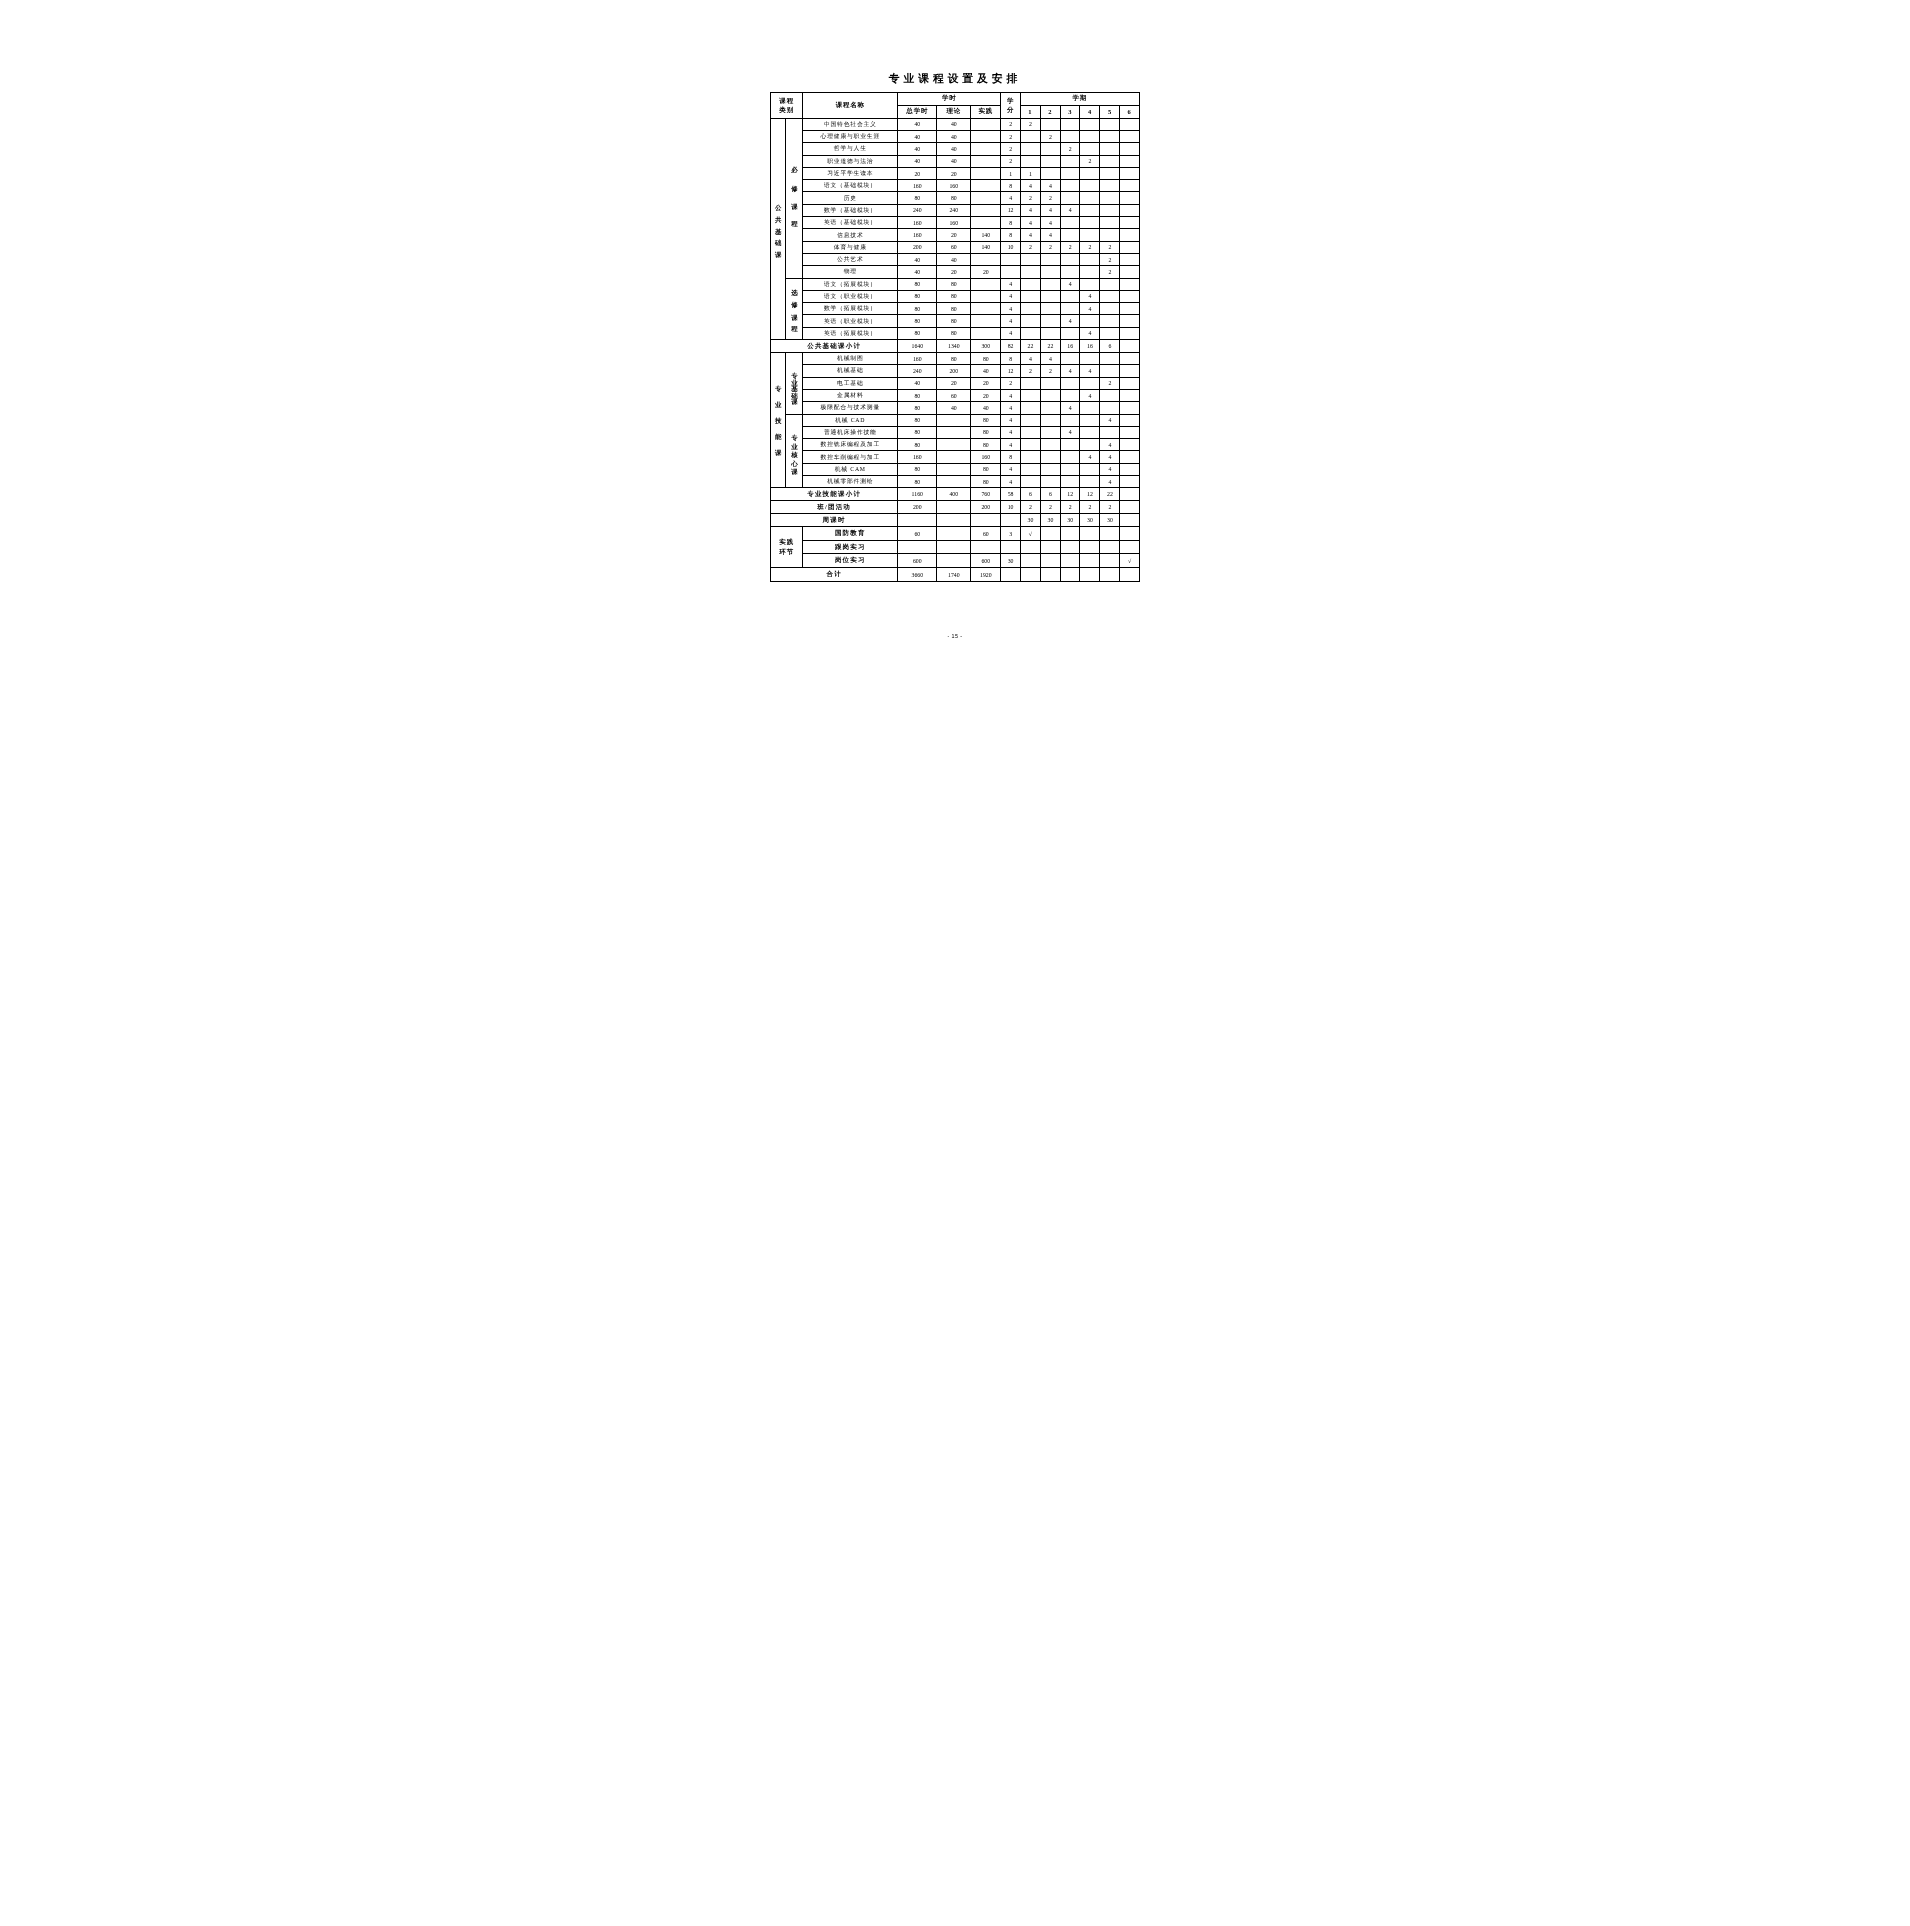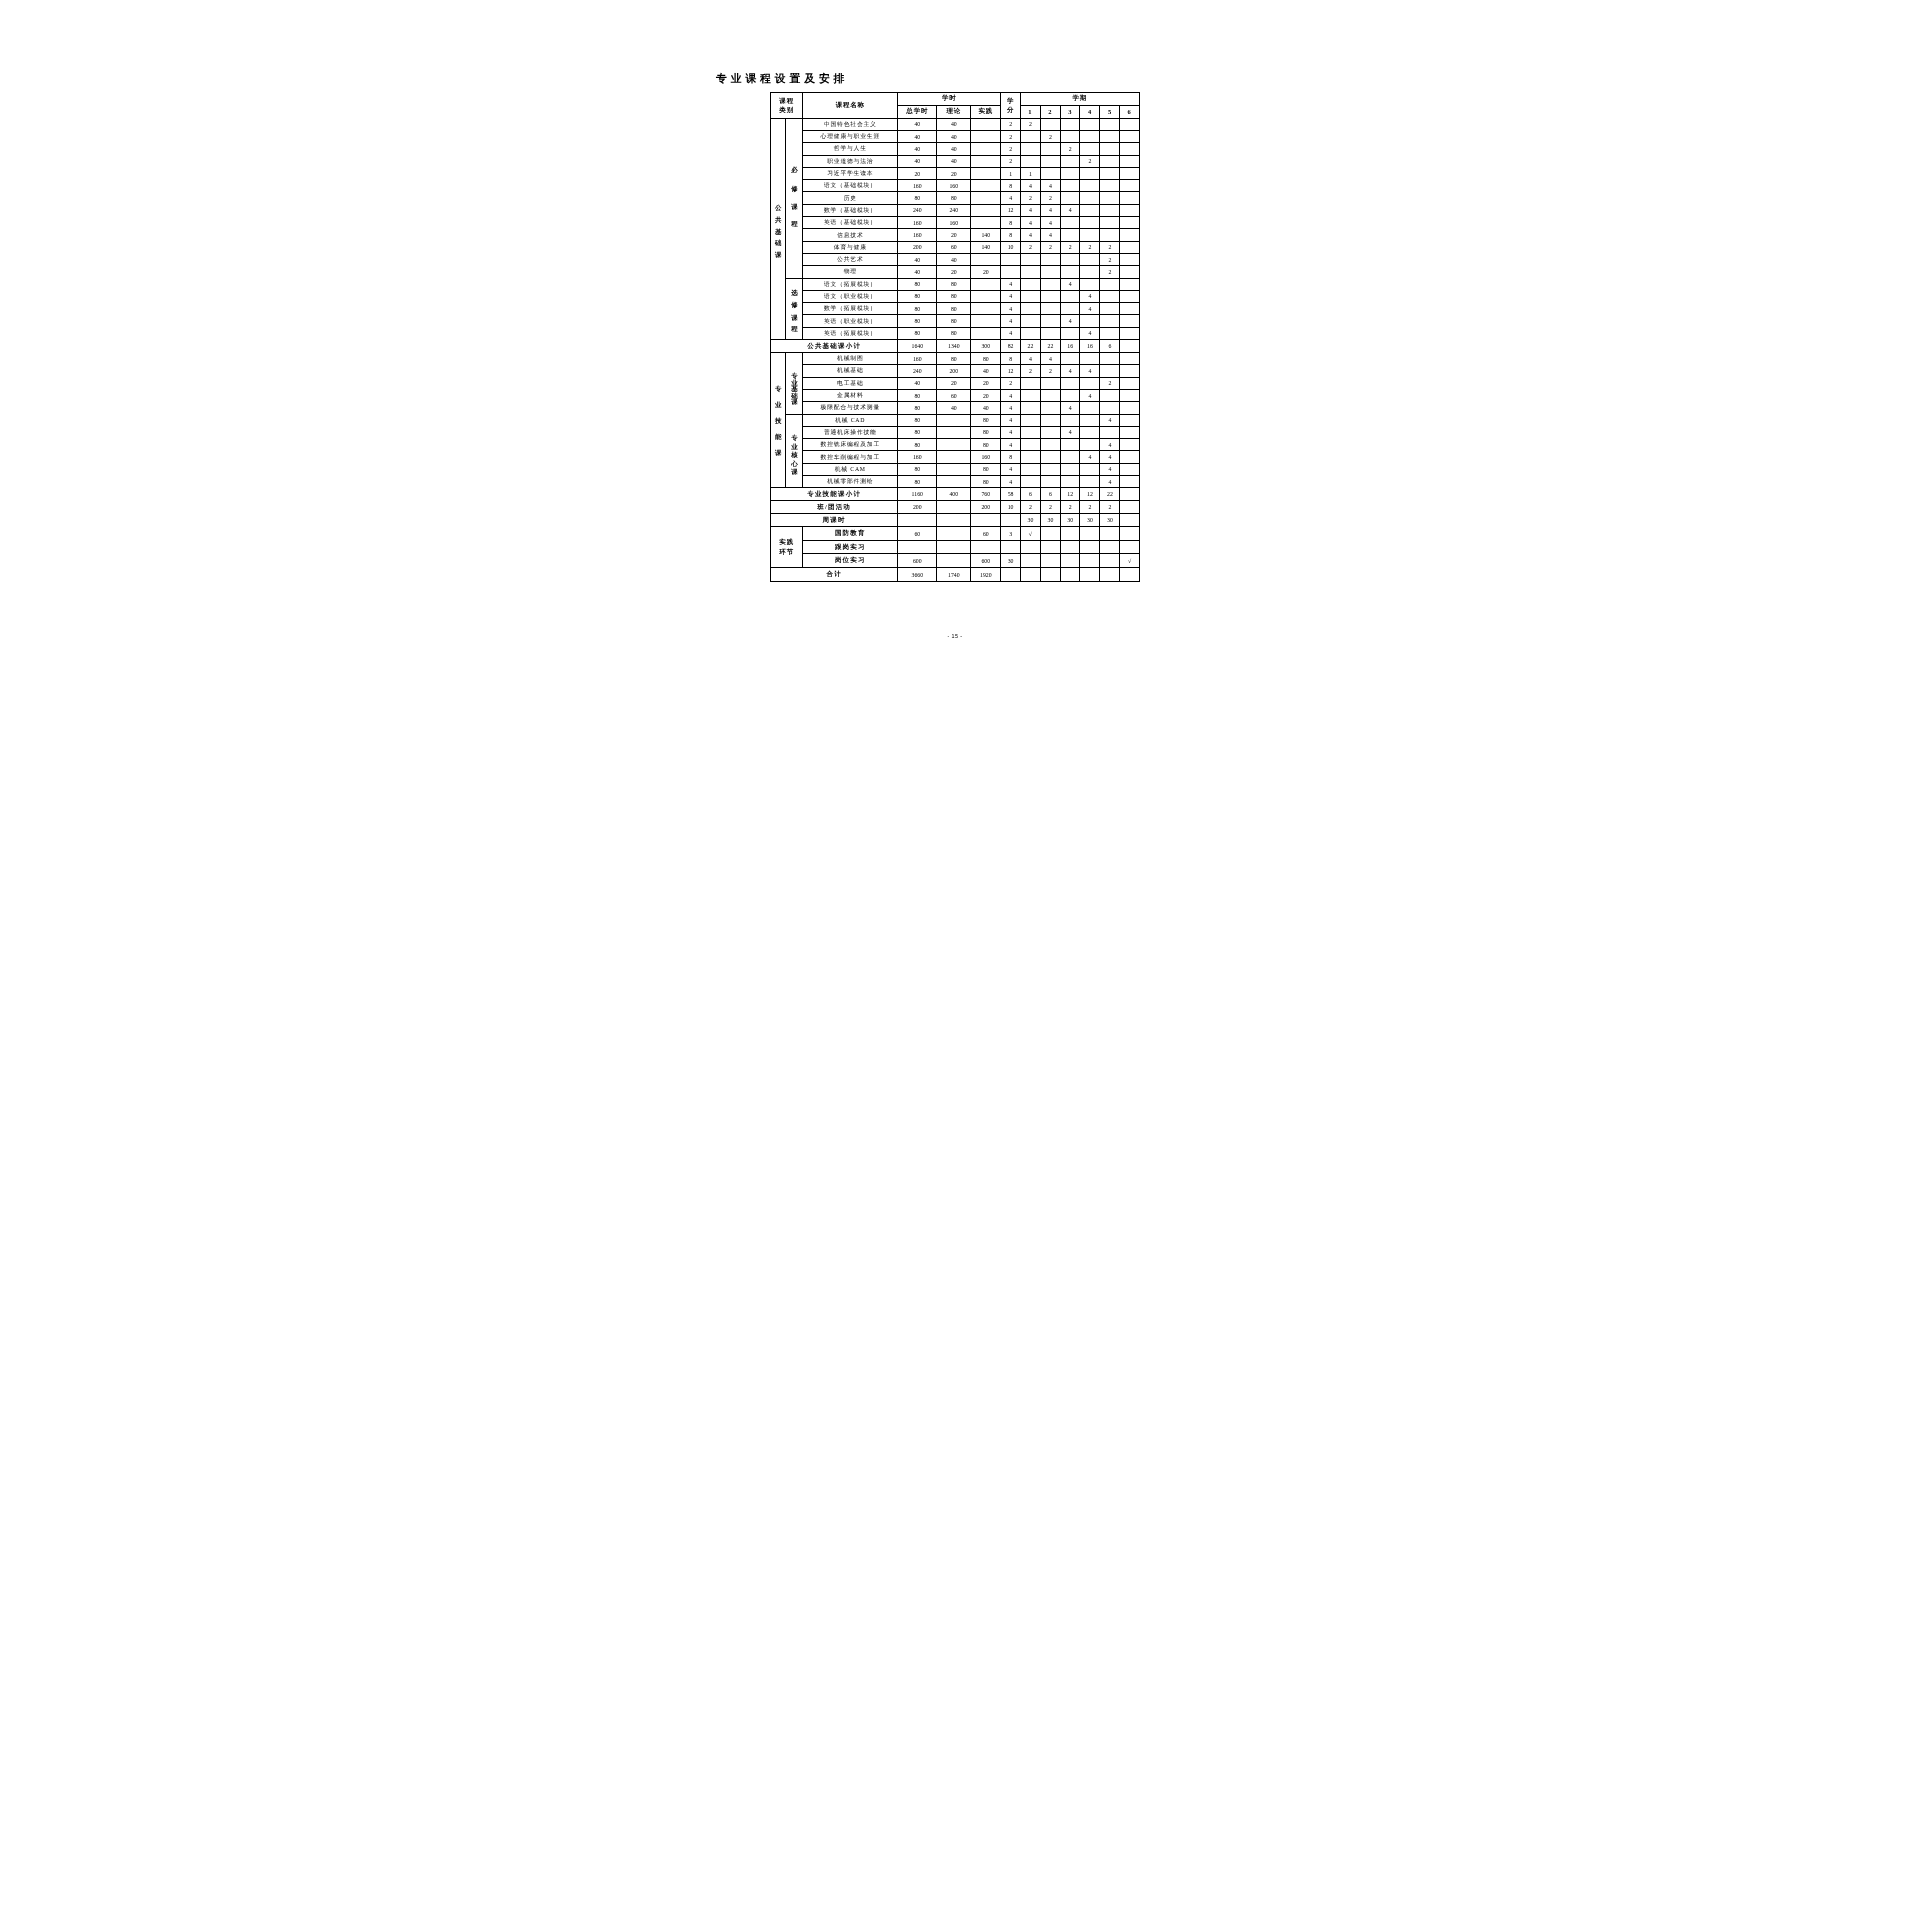--- a/index.html
+++ b/index.html
@@ -1,18 +1,18 @@
 <!DOCTYPE html>
 <html style="font-size:6.2px"><head>
 <meta charset="utf-8">
 <style>
   html,body{margin:0;padding:0;background:#ffffff;}
   .sheet{position:relative;width:478px;height:676px;background:#fff;margin:0 auto;
          font-family:"Liberation Serif","DejaVu Serif",serif;color:#000;}
-  .title{position:absolute;top:72px;left:0;width:100%;
+  .title{position:absolute;top:72px;left:0;width:100%;text-align:center;
          font-size:10.8px;font-weight:bold;letter-spacing:3.9px;}
   table.sched{position:absolute;left:54px;top:92px;width:369px;
               border-collapse:collapse;table-layout:fixed;border:1.2px solid #000;}
   .sched td,.sched th{border:0.4px solid #000;border-top-width:0.8px;border-bottom-width:0.8px;
               padding:0;text-align:center;vertical-align:middle;overflow:hidden;}
   .sched thead th{font-size:6.5px;font-weight:bold;letter-spacing:0.8px;}
   .hdr2{display:inline-block;width:17px;line-height:1.45;letter-spacing:0.8px;}
   .hdr1{display:inline-block;width:7.7px;line-height:1.45;}
   .semnum{font-size:6.5px;font-weight:bold;font-family:"Liberation Serif",serif;}
   .cname{font-size:5.8px;letter-spacing:0.8px;white-space:nowrap;}

